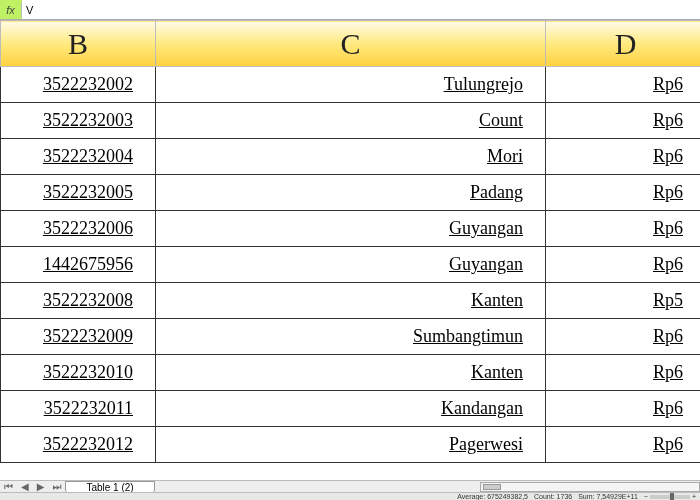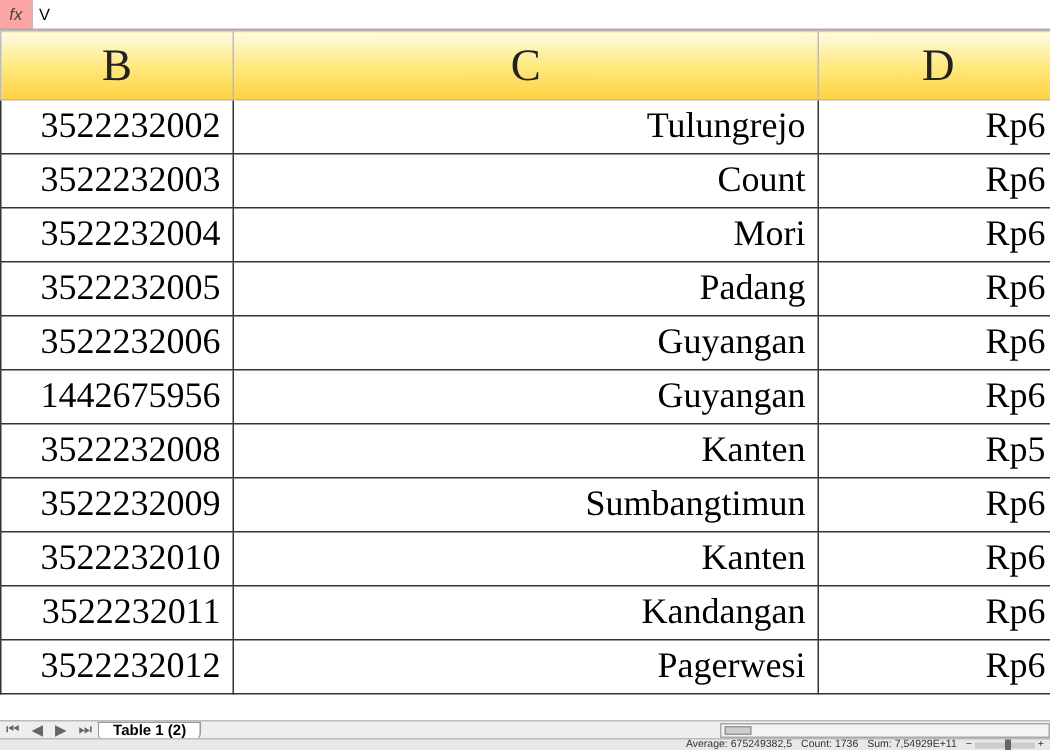--- a/index.html
+++ b/index.html
@@ -10,21 +10,21 @@
   overflow: hidden;
   width: 700px;
   height: 500px;
   position: relative;
 }
 .formula-bar {
   display: flex;
   align-items: center;
   height: 20px;
   border-bottom: 1px solid #aaa;
-  background: #fca5a5;
+  background: #bef264;
   font-family: sans-serif;
   font-size: 11px;
 }
 .fx-label {
   width: 22px;
   text-align: center;
   font-style: italic;
   color: #444;
   border-right: 1px solid #bbb;
   padding: 2px 0;
@@ -60,24 +60,25 @@
   border: 1px solid #bbb;
   height: 46px;
   font-weight: normal;
   font-size: 30px;
   font-family: "Times New Roman", serif;
   color: #222;
 }
 td {
   border: 1px solid #333;
   height: 36px;
-  padding: 2px 8px;
-  font-size: 24px;
+  padding: 2px 22px;
+  font-size: 18px;
   white-space: nowrap;
   overflow: hidden;
+  text-decoration: underline;
 }
 .num { text-align: right; font-variant-numeric: tabular-nums; }
 .txt { text-align: right; }
 .cur { text-align: right; }
 .sheet-tabs {
   position: absolute;
   bottom: 8px;
   left: 0;
   right: 0;
   height: 12px;
@@ -87,22 +88,22 @@
   font-size: 10px;
   background: #eee;
   border-top: 1px solid #bbb;
 }
 .tab-nav { padding: 0 4px; color: #666; cursor: pointer; }
 .tab-active {
   background: #fff;
   border: 1px solid #999;
   border-bottom: none;
   border-radius: 0 0 4px 4px;
-  padding: 0 9px;
-  font-weight: bold;
+  padding: 0 20px;
+  font-weight: normal;
 }
 .tab-spacer { flex: 1; }
 .tab-scroll {
   width: 220px;
   height: 10px;
   border: 1px solid #aaa;
   background: #f4f4f4;
   position: relative;
 }
 .tab-scroll-thumb {

